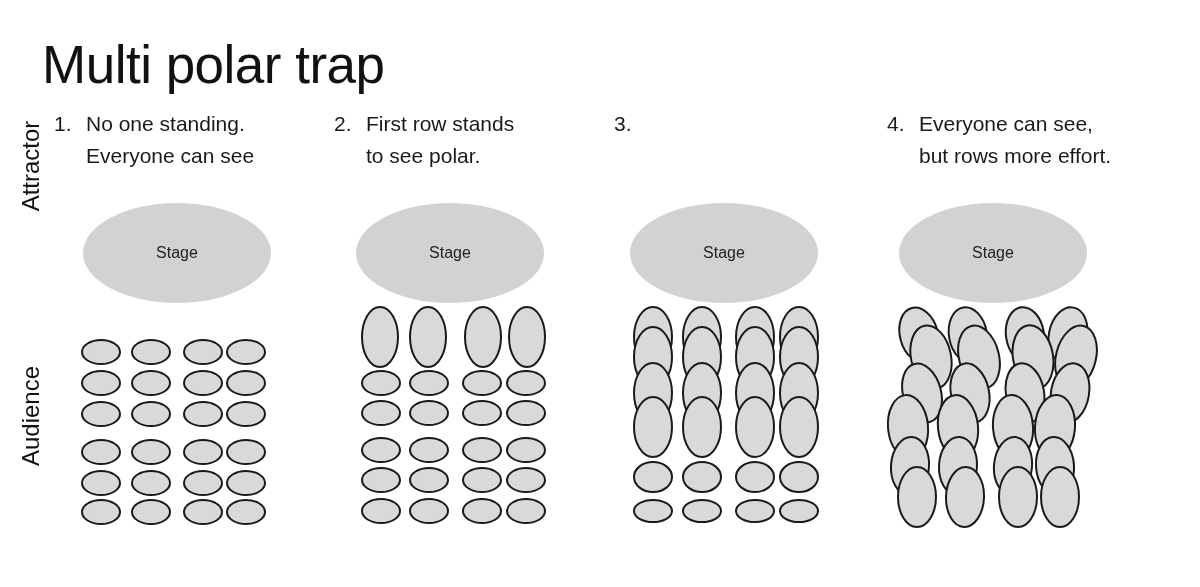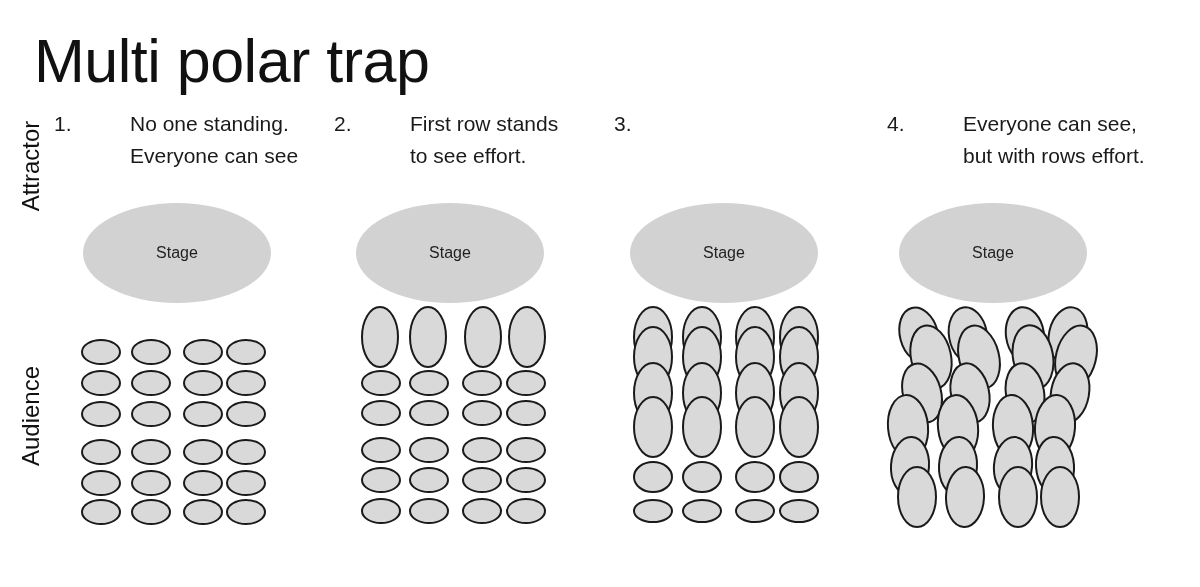--- a/index.html
+++ b/index.html
@@ -13,22 +13,22 @@
     height: 587px;
     background: #ffffff;
     overflow: hidden;
     font-family: "Liberation Sans", sans-serif;
     color: #111111;
   }
   .title {
     position: absolute;
     left: 26px;
     top: 18px;
-    margin: 8px;
-    font-size: 61px;
+    margin: 16px;
+    font-size: 53px;
     font-weight: 400;
     letter-spacing: -0.5px;
     color: #111111;
     white-space: nowrap;
   }
   .vlabel {
     position: absolute;
     font-size: 24px;
     font-weight: 400;
     color: #111111;
@@ -45,21 +45,20 @@
     line-height: 32px;
     color: #1a1a1a;
   }
   .caption .num {
     flex: 0 0 auto;
     width: 32px;
   }
   .caption .cap-text {
     flex: 1 1 auto;
     white-space: pre-line;
-    margin-left: 44px;
   }
   .figure-svg {
     position: absolute;
     left: 0;
     top: 0;
   }
   .stage-label {
     font-family: "Liberation Sans", sans-serif;
     font-size: 16px;
     fill: #1f1f1f;
@@ -76,29 +75,29 @@
   <div class="vlabel" style="left:31px; top:416px;">Audience</div>
 
   <div class="caption" style="left:54px;">
     <span class="num">1.</span>
     <span class="cap-text">No one standing.
 Everyone can see</span>
   </div>
   <div class="caption" style="left:334px;">
     <span class="num">2.</span>
     <span class="cap-text">First row stands
-to see effort.</span>
+to see polar.</span>
   </div>
   <div class="caption" style="left:614px;">
     <span class="num">3.</span>
   </div>
   <div class="caption" style="left:887px;">
     <span class="num">4.</span>
     <span class="cap-text">Everyone can see,
-but with rows effort.</span>
+but rows more effort.</span>
   </div>
 
   <svg class="figure-svg" width="1200" height="587" viewBox="0 0 1200 587">
       <g>
         <ellipse cx="177" cy="253" rx="94" ry="50" fill="#d2d2d2"></ellipse>
         <text x="177" y="258" text-anchor="middle" class="stage-label">Stage</text>
         <ellipse cx="101" cy="352" rx="19" ry="12" fill="#d9d9d9" stroke="#1a1a1a" stroke-width="2"></ellipse>
         <ellipse cx="151" cy="352" rx="19" ry="12" fill="#d9d9d9" stroke="#1a1a1a" stroke-width="2"></ellipse>
         <ellipse cx="203" cy="352" rx="19" ry="12" fill="#d9d9d9" stroke="#1a1a1a" stroke-width="2"></ellipse>
         <ellipse cx="246" cy="352" rx="19" ry="12" fill="#d9d9d9" stroke="#1a1a1a" stroke-width="2"></ellipse>

